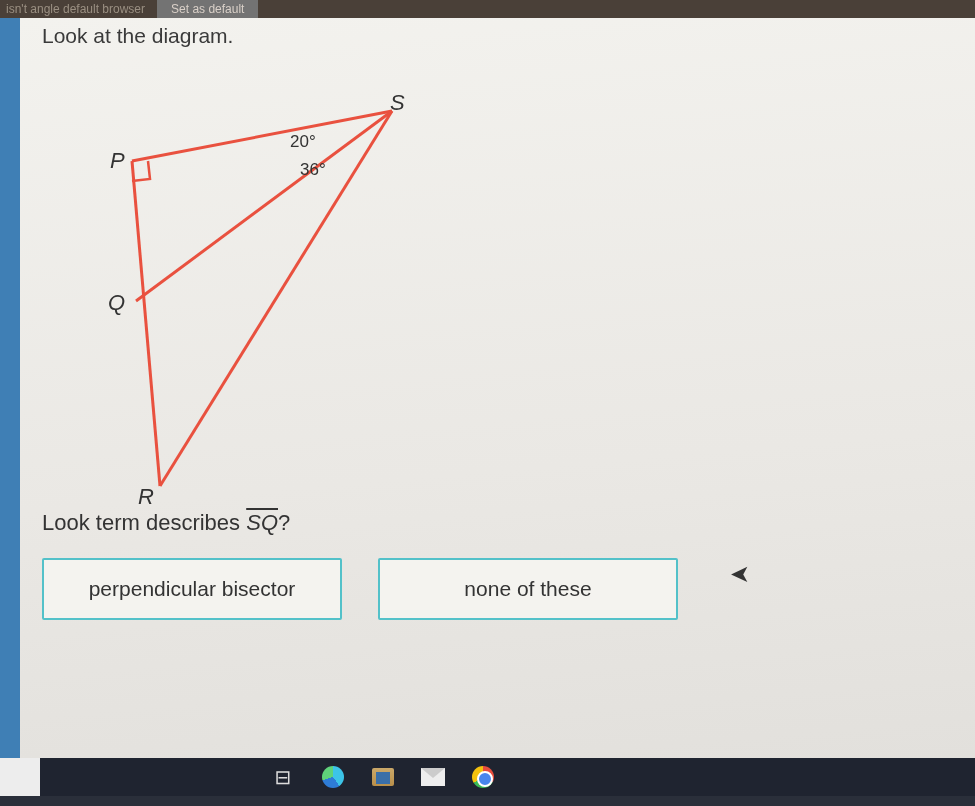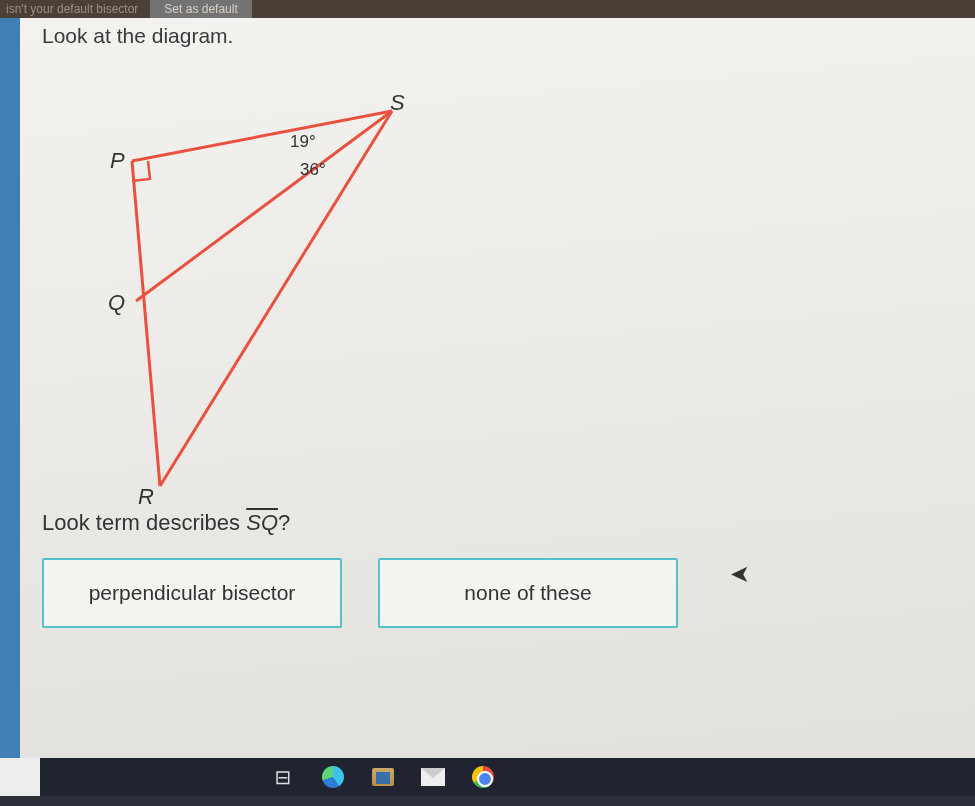--- a/index.html
+++ b/index.html
@@ -66,21 +66,21 @@
   }
   .answers {
     display: grid;
     grid-template-columns: 300px 300px;
     gap: 22px 36px;
     margin-left: 0;
   }
   .answer-btn {
     border: 2px solid #53c1c9;
     background: #f4f3ef;
-    height: 70px;
+    height: 62px;
     display: flex;
     align-items: center;
     justify-content: center;
     font-size: 21px;
     color: #333;
     border-radius: 2px;
     cursor: pointer;
   }
   .cursor-arrow {
     position: absolute;
@@ -144,21 +144,21 @@
   .chrome-icon::after{
     content:""; position:absolute; left:5px; top:5px; width:12px; height:12px;
     background:#4885ed; border:2px solid #fff; border-radius:50%;
   }
   .taskview-icon{ color:#ddd; font-size:20px; }
 </style>
 </head>
 <body>
 
 <div class="browser-bar">
-  <span>isn't your default bisector</span>
+  <span>isn't angle default browser</span>
   <span class="set-default">Set as default</span>
 </div>
 
 <div class="page">
   <div class="content">
     <div class="prompt">Look at the diagram.</div>
 
     <div class="diagram-box">
       <svg width="400" height="430" viewBox="0 0 400 430">
         <g stroke="#e9513f" stroke-width="3" fill="none">
@@ -166,21 +166,21 @@
           <line x1="90" y1="95" x2="118" y2="420"></line>
           <line x1="350" y1="45" x2="118" y2="420"></line>
           <line x1="350" y1="45" x2="94" y2="235"></line>
           <path d="M90 115 L108 113 L106 95" stroke-width="2.5"></path>
         </g>
       </svg>
       <div class="vlabel" style="left:348px; top:24px;">S</div>
       <div class="vlabel" style="left:68px; top:82px;">P</div>
       <div class="vlabel" style="left:66px; top:224px;">Q</div>
       <div class="vlabel" style="left:96px; top:418px;">R</div>
-      <div class="alabel" style="left:248px; top:66px;">19°</div>
+      <div class="alabel" style="left:248px; top:66px;">20°</div>
       <div class="alabel" style="left:258px; top:94px;">36°</div>
     </div>
 
     <div class="question">
       <span>Look term describes </span><span class="overline">SQ</span><span>?</span>
     </div>
 
     <div class="answers">
       <div class="answer-btn">
           <span>perpendicular bisector</span>

